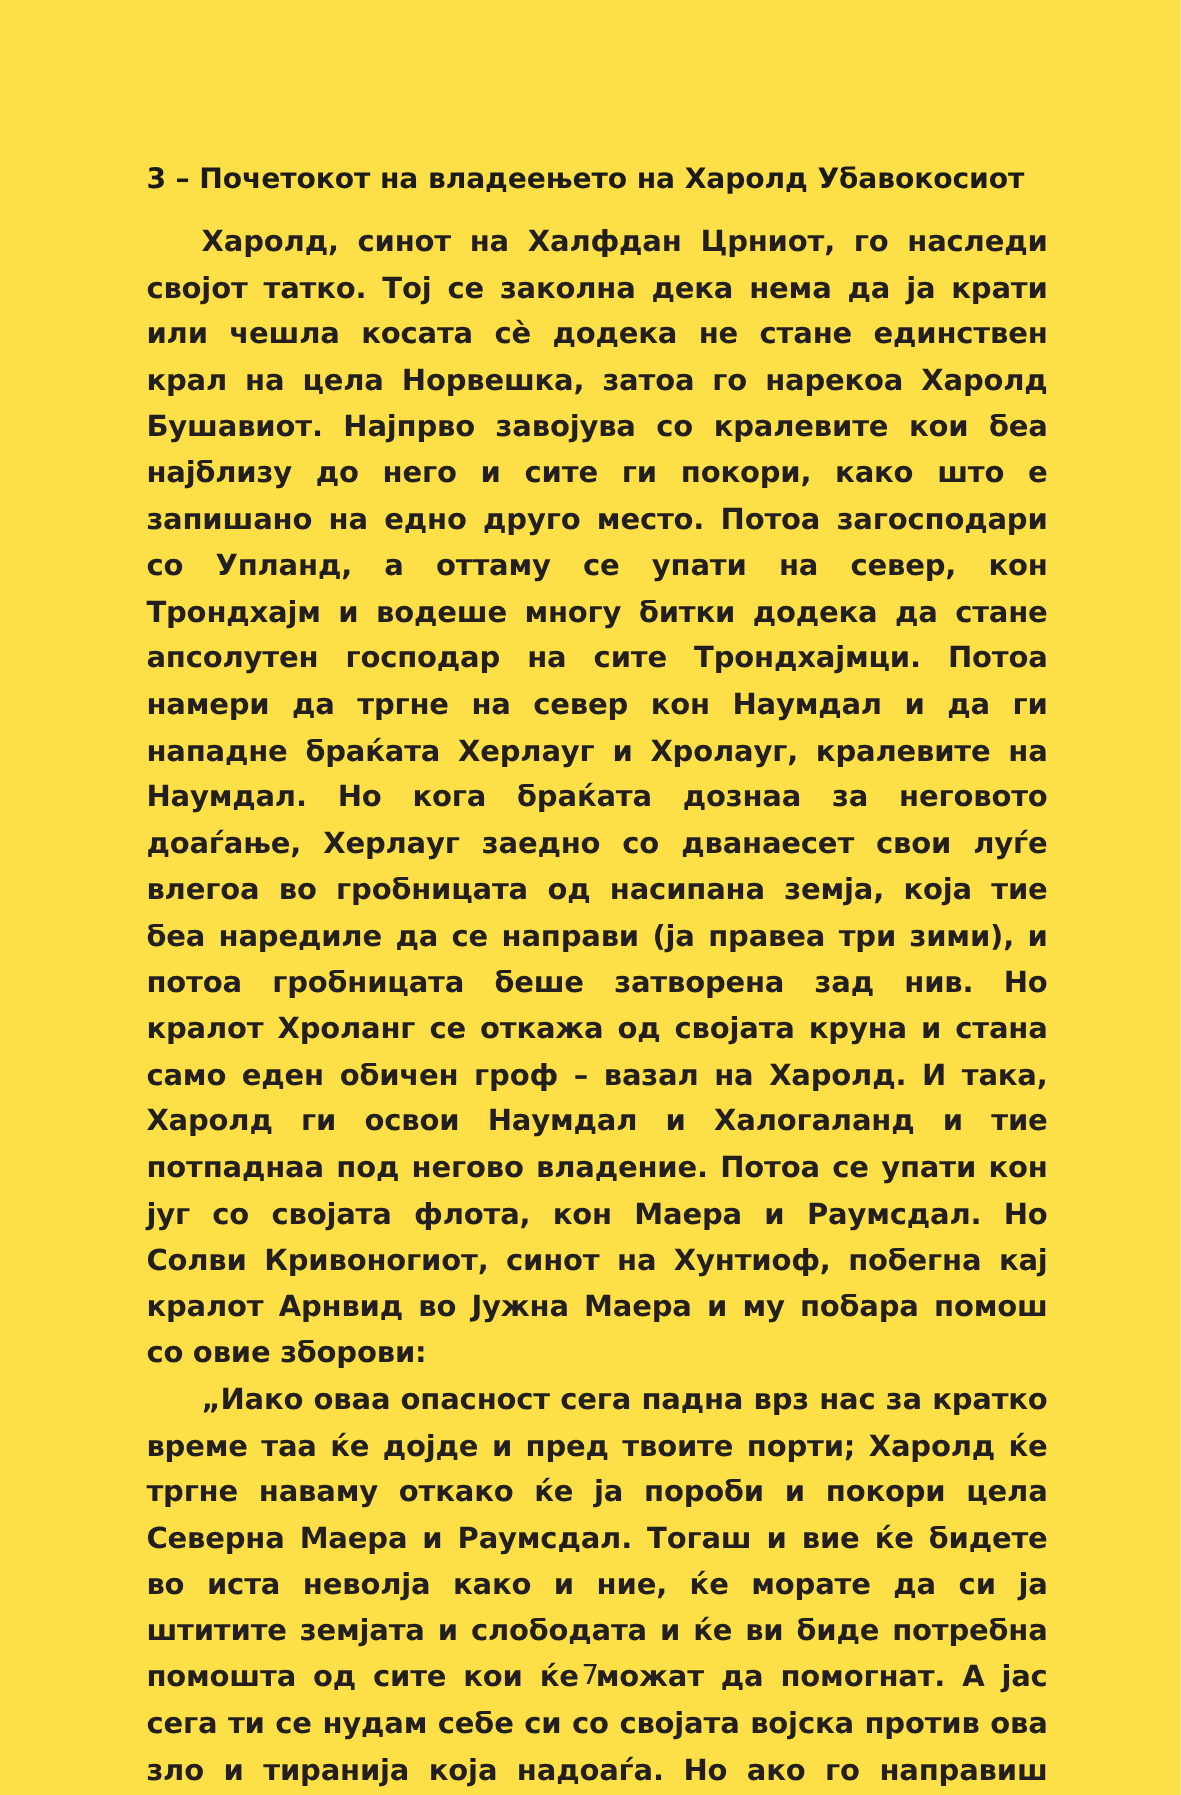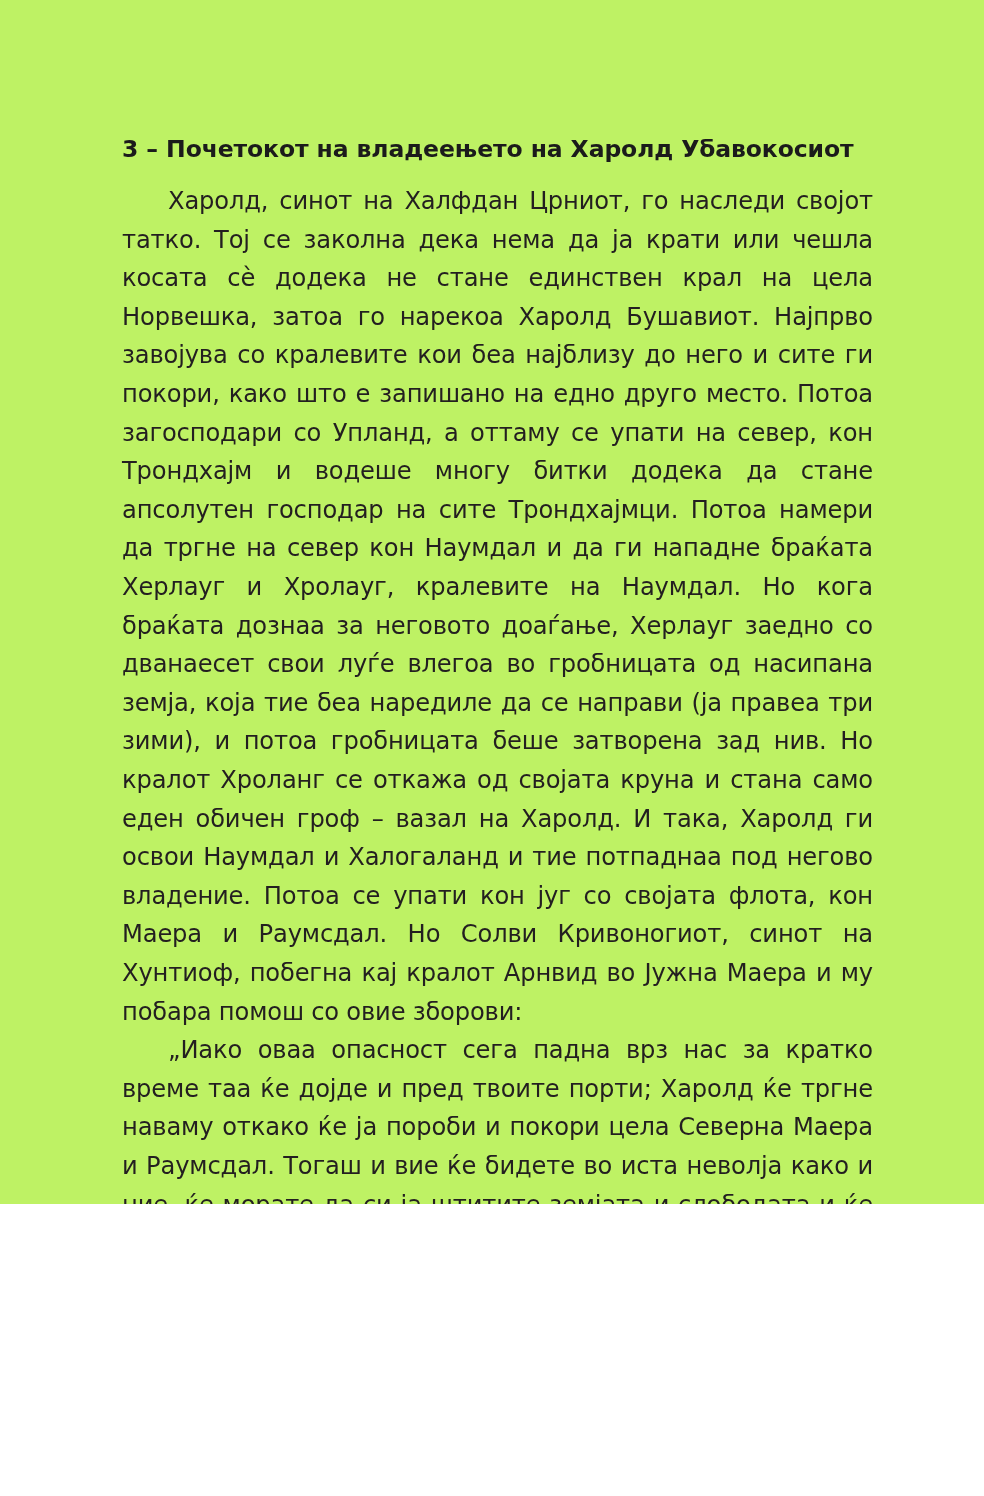--- a/index.html
+++ b/index.html
@@ -7,22 +7,22 @@
     margin: 0;
     padding: 0;
     background: #ffffff;
   }
   body {
     font-family: "DejaVu Sans", sans-serif;
   }
   .page {
     position: relative;
     width: 984px;
-    height: 1204px;
-    background: #bef264;
+    height: 1496px;
+    background: #fde047;
     overflow: hidden;
     box-sizing: border-box;
   }
   .text-block {
     position: absolute;
     left: 122px;
     top: 134px;
     width: 751px;
   }
   .chapter-heading {
@@ -30,21 +30,21 @@
     font-weight: 700;
     font-size: 23.5px;
     line-height: 1.28;
     color: #1b1b1b;
     letter-spacing: -0.1px;
     margin: 0 0 18px 0;
     white-space: nowrap;
   }
   .body-para {
     font-family: "DejaVu Sans", sans-serif;
-    font-weight: 400;
+    font-weight: 700;
     font-size: 24.2px;
     line-height: 38.6px;
     color: #231f20;
     text-align: justify;
     text-justify: inter-word;
     margin: 0;
     text-indent: 46px;
     hyphens: manual;
     word-spacing: -0.2px;
     letter-spacing: -0.15px;

